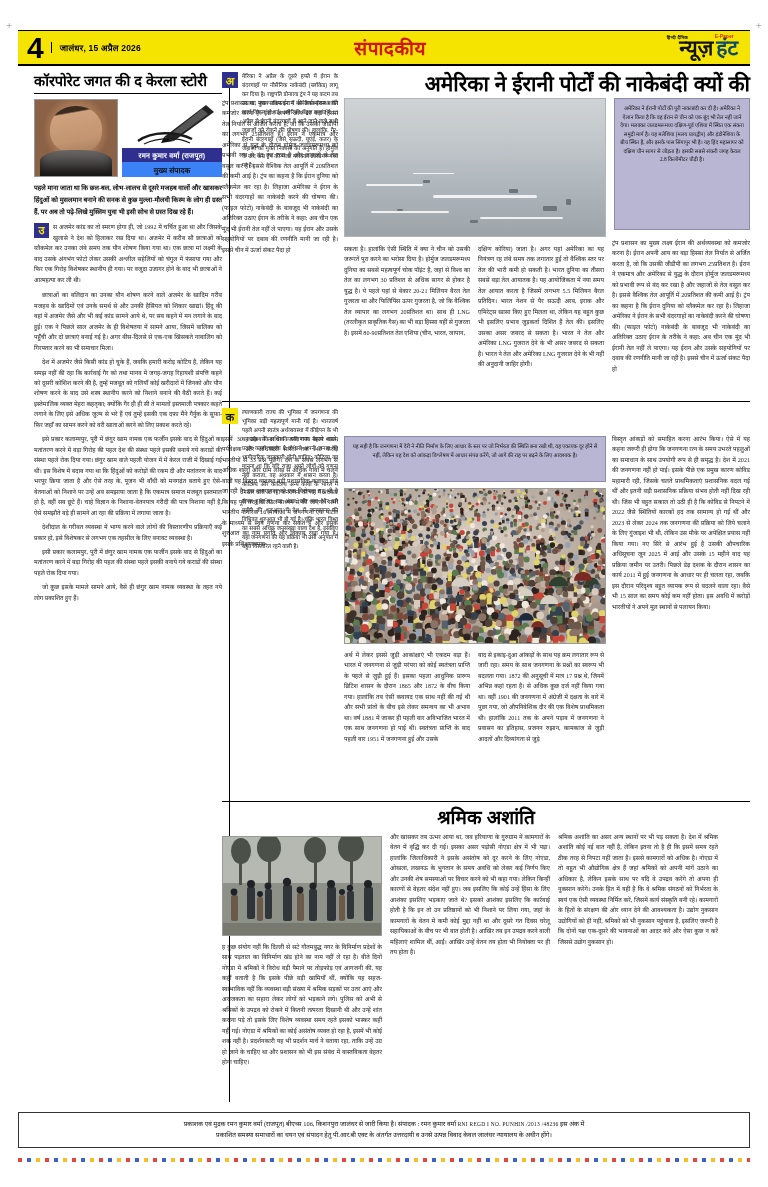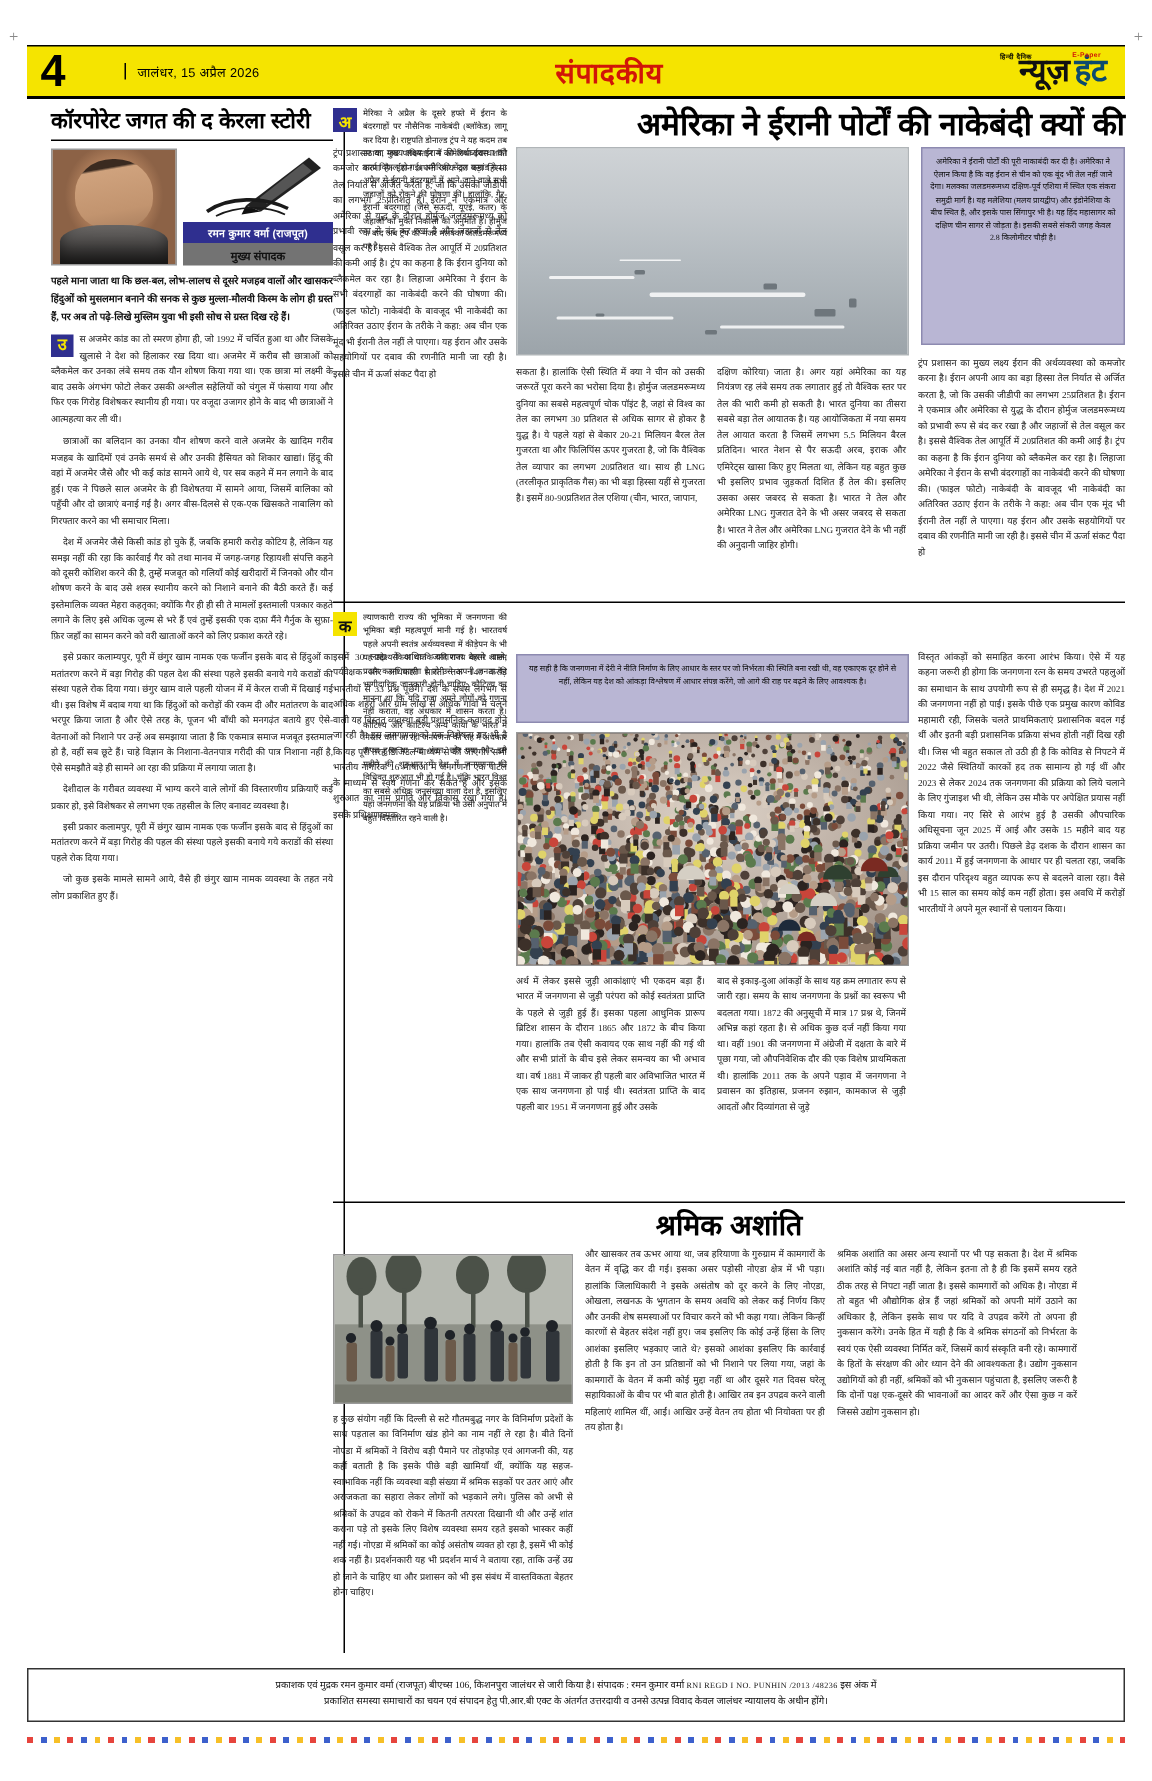--- a/index.html
+++ b/index.html
@@ -39,23 +39,22 @@
   }
   .pagenum {
     font-family: "Liberation Sans", sans-serif;
     font-weight: 700; font-size: 30px; line-height: 1;
     padding: 0 7px 0 9px; color: #000;
   }
   .masthead-date {
     border-left: 1.6px solid #000;
     padding-left: 8px;
     font-family: "Liberation Sans", sans-serif;
-    font-size: 8.5px; font-weight: 400; color: #000;
+    font-size: 8.5px; font-weight: 700; color: #000;
     letter-spacing: .2px;
-    margin-left: 32px;
   }
   .masthead-title {
     flex: 1; text-align: center;
     font-family: "Liberation Sans", sans-serif;
     font-weight: 700; font-size: 19px; color: #d11507;
     letter-spacing: .5px;
     margin-left: -40px;
   }
   .brand {
     display: flex; align-items: flex-end; gap: 3px;
@@ -152,21 +151,21 @@
     flex: 1; position: relative; min-height: 42px;
   }
   .pen-art svg { position: absolute; right: 2px; top: 2px; }
   .editor-name {
     background: #2f2f8f; color: #fff;
     font-family: "Liberation Sans", sans-serif;
     font-size: 7px; font-weight: 700;
     text-align: center; padding: 2.5px 0; letter-spacing: .2px;
   }
   .editor-role {
-    background: #737373; color: #111;
+    background: #3b82f6; color: #111;
     font-family: "Liberation Sans", sans-serif;
     font-size: 7.5px; font-weight: 700;
     text-align: center; padding: 2.5px 0;
   }
   .intro-text {
     font-size: 6.6px; line-height: 1.78; text-align: justify;
     font-weight: 700;
     margin-bottom: 5px;
   }
   .dropcap-wrap { position: relative; }

